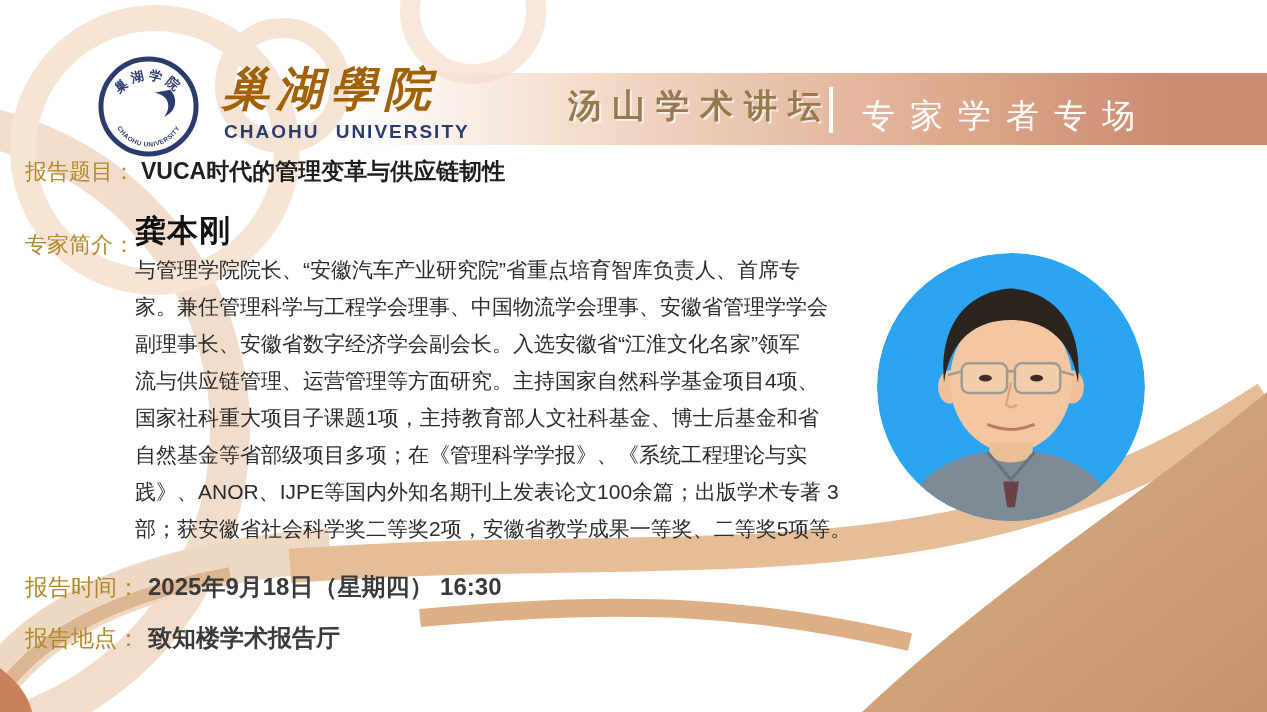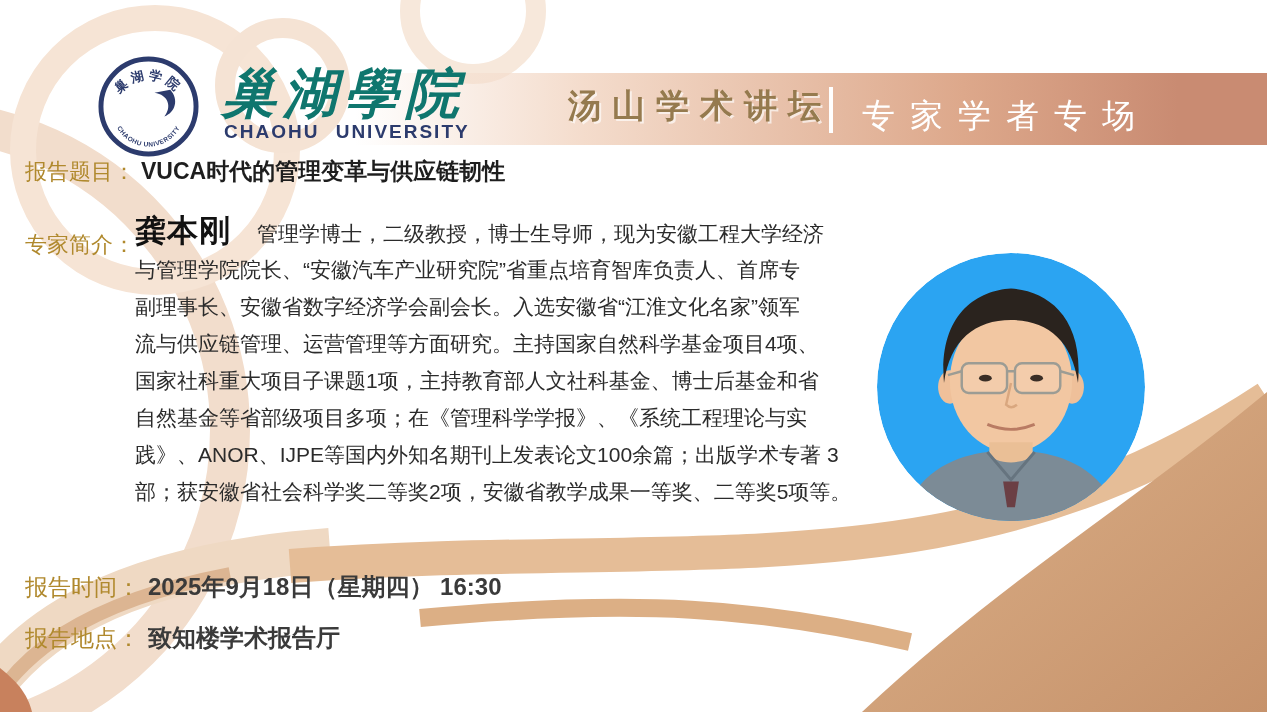--- a/index.html
+++ b/index.html
@@ -28,21 +28,21 @@
   .band-divider{position:absolute;left:829px;top:87px;width:4px;height:46px;background:#ffffff;z-index:4;}
   .session-title{
     position:absolute;left:862px;top:94px;z-index:4;
     font-family:"Liberation Serif",serif;font-size:33px;color:#ffffff;letter-spacing:15px;white-space:nowrap;
   }
   
   .seal{position:absolute;left:97px;top:55px;width:103px;height:103px;z-index:5;}
   .uni-cn{
     position:absolute;left:222px;top:58px;z-index:5;
     font-family:Liberation Serif, serif;font-style:italic;font-weight:bold;
-    font-size:54px;color:#0f766e;letter-spacing:7px;white-space:nowrap;
+    font-size:47px;color:#a16207;letter-spacing:7px;white-space:nowrap;
   }
   .uni-en{
     position:absolute;left:224px;top:121px;z-index:5;
     font-size:19px;font-weight:bold;color:#2C3B6D;letter-spacing:2px;word-spacing:9px;white-space:nowrap;
   }
   
   .gold-label{color:#B0892D;font-size:22px;white-space:nowrap;}
   .row-title{position:absolute;left:25px;top:156px;z-index:6;display:flex;align-items:baseline;}
   .report-title{font-size:23px;font-weight:bold;color:#1E1E1E;margin-left:6px;white-space:nowrap;}
   .expert-label{position:absolute;left:25px;top:230px;z-index:6;}
@@ -117,23 +117,23 @@
 
   <div class="row-title">
     <span class="gold-label">报告题目：</span>
     <span class="report-title">VUCA时代的管理变革与供应链韧性</span>
   </div>
 
   <div class="gold-label expert-label">专家简介：</div>
   <div class="bio">
     <div class="bio-line first">
       <span class="expert-name">龚本刚</span>
-      <span>管理学博士，二级教授，博士生导师，现为安徽工程大学经济</span>
     </div>
     <div class="bio-line">与管理学院院长、“安徽汽车产业研究院”省重点培育智库负责人、首席专</div>
+    <div class="bio-line">家。兼任管理科学与工程学会理事、中国物流学会理事、安徽省管理学学会</div>
     <div class="bio-line">副理事长、安徽省数字经济学会副会长。入选安徽省“江淮文化名家”领军</div>
     <div class="bio-line">流与供应链管理、运营管理等方面研究。主持国家自然科学基金项目4项、</div>
     <div class="bio-line">国家社科重大项目子课题1项，主持教育部人文社科基金、博士后基金和省</div>
     <div class="bio-line">自然基金等省部级项目多项；在《管理科学学报》、《系统工程理论与实</div>
     <div class="bio-line">践》、ANOR、IJPE等国内外知名期刊上发表论文100余篇；出版学术专著 3</div>
     <div class="bio-line">部；获安徽省社会科学奖二等奖2项，安徽省教学成果一等奖、二等奖5项等。</div>
   </div>
 
   <div class="photo">
     <svg width="268" height="268" viewBox="0 0 272 272">

